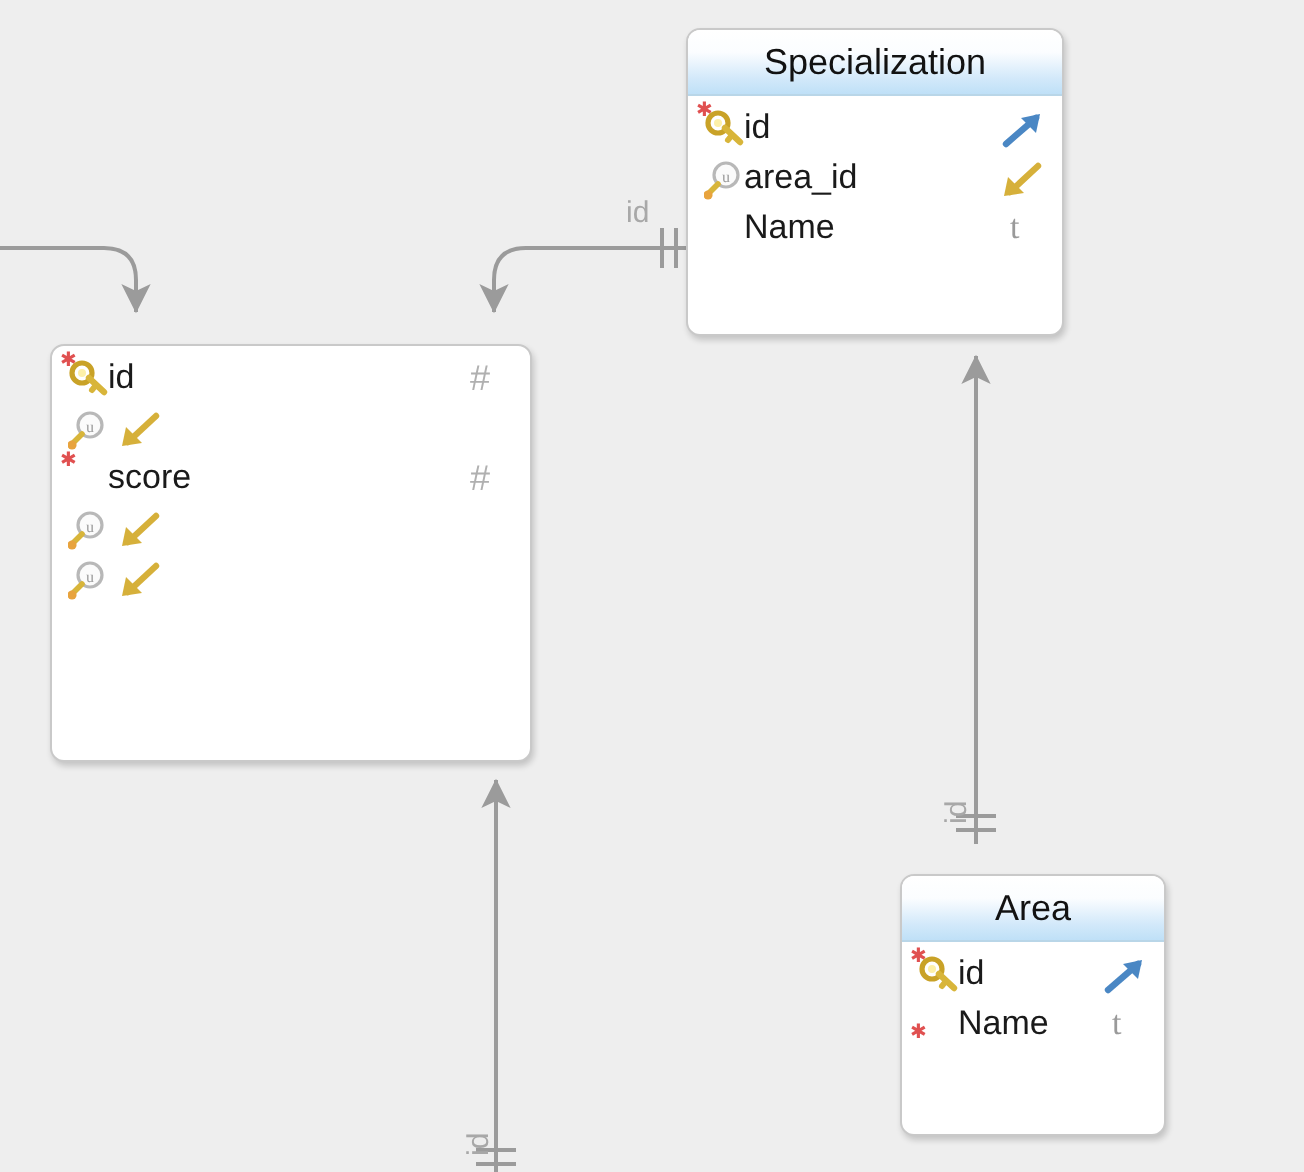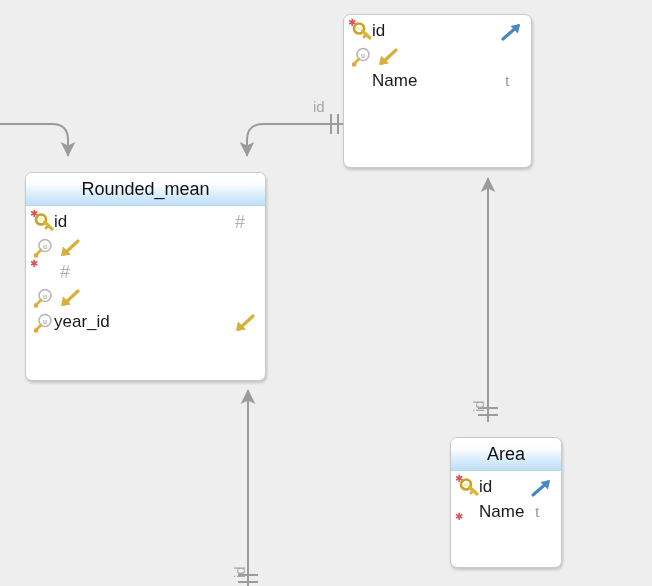--- a/index.html
+++ b/index.html
@@ -175,20 +175,21 @@
     </g>
   </svg>
 
   <div class="edge-label" style="left:313px; top:98px;">id</div>
 
   <div class="edge-label rot" style="left:470px; top:412px;">id</div>
 
   <div class="edge-label rot" style="left:231px; top:578px;">id</div>
 
   <div class="entity" style="left:343px; top:14px; width:189px; height:154px;">
+    <div class="entity-header">Specialization</div>
     <div class="entity-body">
 
       <div class="field">
         <div class="field-icon">
           <span class="astk">✱</span>
           <svg class="ico" width="20" height="18" viewBox="0 0 20 18">
             <circle cx="7" cy="6.5" r="5" fill="none" stroke="#c9a227" stroke-width="2.6"></circle>
             <circle cx="7" cy="6.5" r="2" fill="#fdf0a8"></circle>
             <path d="M 10.5 9 L 18 16" stroke="#d8b53a" stroke-width="3.2" stroke-linecap="round"></path>
             <path d="M 14 12.5 L 12 15" stroke="#d8b53a" stroke-width="3" stroke-linecap="round"></path>
@@ -205,41 +206,41 @@
 
       <div class="field">
         <div class="field-icon">
           <svg class="ico" width="22" height="20" viewBox="0 0 22 20">
             <circle cx="11" cy="7.5" r="6" fill="#fbfbfb" stroke="#b8b8b8" stroke-width="1.6"></circle>
             <text x="11" y="11" font-size="8" fill="#9a9a9a" text-anchor="middle" font-family="Liberation Serif, serif">u</text>
             <path d="M 7 12 L 2 17" stroke="#d8b53a" stroke-width="2.8" stroke-linecap="round"></path>
             <circle cx="2" cy="17.5" r="2.3" fill="#e8a33d"></circle>
           </svg>
         </div>
+        <div class="field-name">area_id</div>
         <div class="field-type">
           <svg class="ico-r" width="26" height="22" viewBox="0 0 26 22">
             <path d="M 20 4 L 6 17" stroke="#d6b03a" stroke-width="3.2" stroke-linecap="round"></path>
             <path d="M 3 19 L 13 17.5 L 5 9.5 Z" fill="#d6b03a"></path>
           </svg>
         </div>
       </div>
 
       <div class="field">
         <div class="field-icon"></div>
         <div class="field-name">Name</div>
         <div class="field-type">
           <span class="tmark">t</span>
         </div>
       </div>
 
     </div>
   </div>
 
   <div class="entity" style="left:25px; top:172px; width:241px; height:209px;">
-    <div class="entity-header">Rounded_mean</div>
     <div class="entity-body">
 
       <div class="field">
         <div class="field-icon">
           <span class="astk">✱</span>
           <svg class="ico" width="20" height="18" viewBox="0 0 20 18">
             <circle cx="7" cy="6.5" r="5" fill="none" stroke="#c9a227" stroke-width="2.6"></circle>
             <circle cx="7" cy="6.5" r="2" fill="#fdf0a8"></circle>
             <path d="M 10.5 9 L 18 16" stroke="#d8b53a" stroke-width="3.2" stroke-linecap="round"></path>
             <path d="M 14 12.5 L 12 15" stroke="#d8b53a" stroke-width="3" stroke-linecap="round"></path>
@@ -265,20 +266,21 @@
             <path d="M 20 4 L 6 17" stroke="#d6b03a" stroke-width="3.2" stroke-linecap="round"></path>
             <path d="M 3 19 L 13 17.5 L 5 9.5 Z" fill="#d6b03a"></path>
           </svg>
         </div>
       </div>
 
       <div class="field">
         <div class="field-icon">
           <span class="astk">✱</span>
         </div>
+        <div class="field-name">score</div>
         <div class="field-type">
           <span class="hashmark">#</span>
         </div>
       </div>
 
       <div class="field">
         <div class="field-icon">
           <svg class="ico" width="22" height="20" viewBox="0 0 22 20">
             <circle cx="11" cy="7.5" r="6" fill="#fbfbfb" stroke="#b8b8b8" stroke-width="1.6"></circle>
             <text x="11" y="11" font-size="8" fill="#9a9a9a" text-anchor="middle" font-family="Liberation Serif, serif">u</text>
@@ -296,33 +298,32 @@
 
       <div class="field">
         <div class="field-icon">
           <svg class="ico" width="22" height="20" viewBox="0 0 22 20">
             <circle cx="11" cy="7.5" r="6" fill="#fbfbfb" stroke="#b8b8b8" stroke-width="1.6"></circle>
             <text x="11" y="11" font-size="8" fill="#9a9a9a" text-anchor="middle" font-family="Liberation Serif, serif">u</text>
             <path d="M 7 12 L 2 17" stroke="#d8b53a" stroke-width="2.8" stroke-linecap="round"></path>
             <circle cx="2" cy="17.5" r="2.3" fill="#e8a33d"></circle>
           </svg>
         </div>
-        <div class="field-name">year_id</div>
         <div class="field-type">
           <svg class="ico-r" width="26" height="22" viewBox="0 0 26 22">
             <path d="M 20 4 L 6 17" stroke="#d6b03a" stroke-width="3.2" stroke-linecap="round"></path>
             <path d="M 3 19 L 13 17.5 L 5 9.5 Z" fill="#d6b03a"></path>
           </svg>
         </div>
       </div>
 
     </div>
   </div>
 
-  <div class="entity" style="left:450px; top:437px; width:112px; height:131px;">
+  <div class="entity" style="left:450px; top:437px; width:133px; height:131px;">
     <div class="entity-header">Area</div>
     <div class="entity-body">
 
       <div class="field">
         <div class="field-icon">
           <span class="astk">✱</span>
           <svg class="ico" width="20" height="18" viewBox="0 0 20 18">
             <circle cx="7" cy="6.5" r="5" fill="none" stroke="#c9a227" stroke-width="2.6"></circle>
             <circle cx="7" cy="6.5" r="2" fill="#fdf0a8"></circle>
             <path d="M 10.5 9 L 18 16" stroke="#d8b53a" stroke-width="3.2" stroke-linecap="round"></path>

